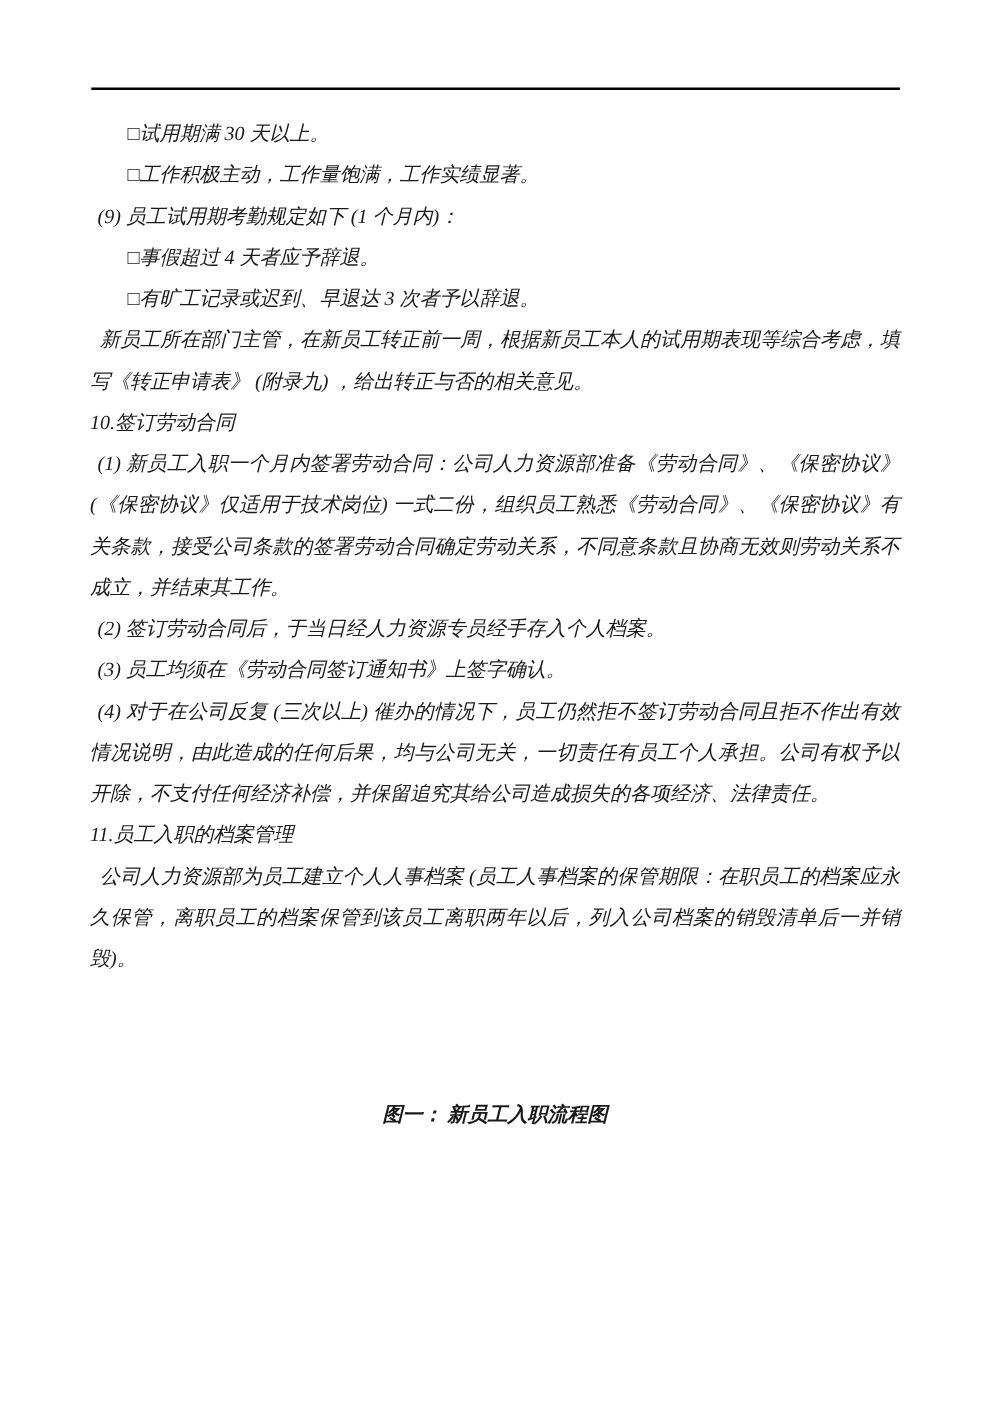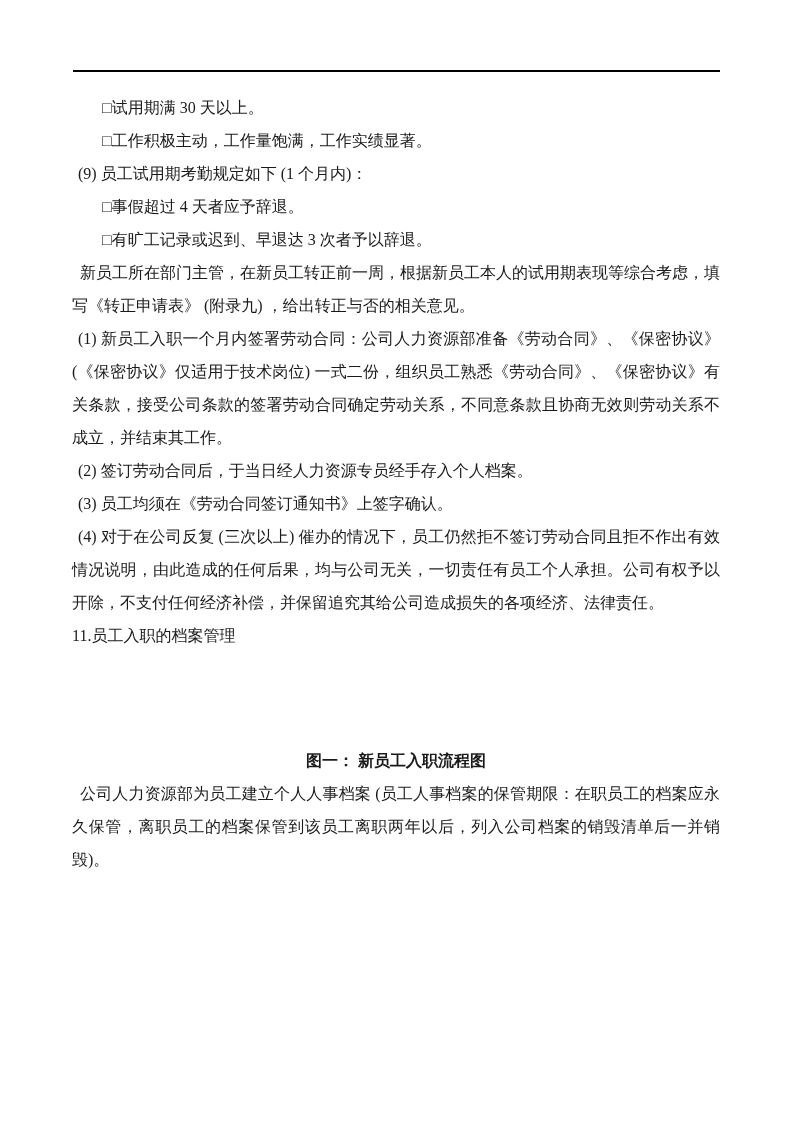--- a/index.html
+++ b/index.html
@@ -5,20 +5,21 @@
   * { margin: 0; padding: 0; box-sizing: border-box; }
   html, body { background: #ffffff; }
   .page {
     position: relative;
     width: 793px;
     height: 1122px;
     background: var(--bg, #ffffff);
     color: var(--text, #1a1a1a);
     font-family: "Liberation Serif", "DejaVu Serif", serif;
     overflow: hidden;
+    font-style: italic;
   }
   .header-rule {
     position: absolute;
     left: 73px;
     top: 70px;
     width: 647px;
     height: 0;
     border-top: 2px solid var(--rule, #000000);
   }
   .content {
@@ -53,22 +54,23 @@
 <div class="page" style="--text: #1a1a1a; --rule: #000000; --bg: #ffffff;">
   <div class="header-rule"></div>
   <div class="content">
 
   <p class="para p-checkbox"><span>□</span><span>试用期满 30 天以上。</span></p>
       <p class="para p-checkbox"><span>□</span><span>工作积极主动，工作量饱满，工作实绩显著。</span></p>
       <p class="para p-numbered"><span>(9)</span> <span>员工试用期考勤规定如下 (1 个月内)：</span></p>
       <p class="para p-checkbox"><span>□</span><span>事假超过 4 天者应予辞退。</span></p>
       <p class="para p-checkbox"><span>□</span><span>有旷工记录或迟到、早退达 3 次者予以辞退。</span></p>
       <p class="para p-body"><span>新员工所在部门主管，在新员工转正前一周，根据新员工本人的试用期表现等综合考虑，填写《转正申请表》 (附录九) ，给出转正与否的相关意见。</span></p>
+      <p class="para p-heading"><span>10.签订劳动合同</span></p>
       <p class="para p-numbered"><span>(1)</span> <span>新员工入职一个月内签署劳动合同：公司人力资源部准备《劳动合同》、《保密协议》(《保密协议》仅适用于技术岗位) 一式二份，组织员工熟悉《劳动合同》、《保密协议》有关条款，接受公司条款的签署劳动合同确定劳动关系，不同意条款且协商无效则劳动关系不成立，并结束其工作。</span></p>
       <p class="para p-numbered"><span>(2)</span> <span>签订劳动合同后，于当日经人力资源专员经手存入个人档案。</span></p>
       <p class="para p-numbered"><span>(3)</span> <span>员工均须在《劳动合同签订通知书》上签字确认。</span></p>
       <p class="para p-numbered"><span>(4)</span> <span>对于在公司反复 (三次以上) 催办的情况下，员工仍然拒不签订劳动合同且拒不作出有效情况说明，由此造成的任何后果，均与公司无关，一切责任有员工个人承担。公司有权予以开除，不支付任何经济补偿，并保留追究其给公司造成损失的各项经济、法律责任。</span></p>
       <p class="para p-heading"><span>11.员工入职的档案管理</span></p>
+      <p class="para p-body"><span>公司人力资源部为员工建立个人人事档案 (员工人事档案的保管期限：在职员工的档案应永久保管，离职员工的档案保管到该员工离职两年以后，列入公司档案的销毁清单后一并销毁)。</span></p>
       <p class="para figure-caption">图一： 新员工入职流程图</p>
-      <p class="para p-body"><span>公司人力资源部为员工建立个人人事档案 (员工人事档案的保管期限：在职员工的档案应永久保管，离职员工的档案保管到该员工离职两年以后，列入公司档案的销毁清单后一并销毁)。</span></p>
     </div>
 
 </div>
 
 </body></html>

